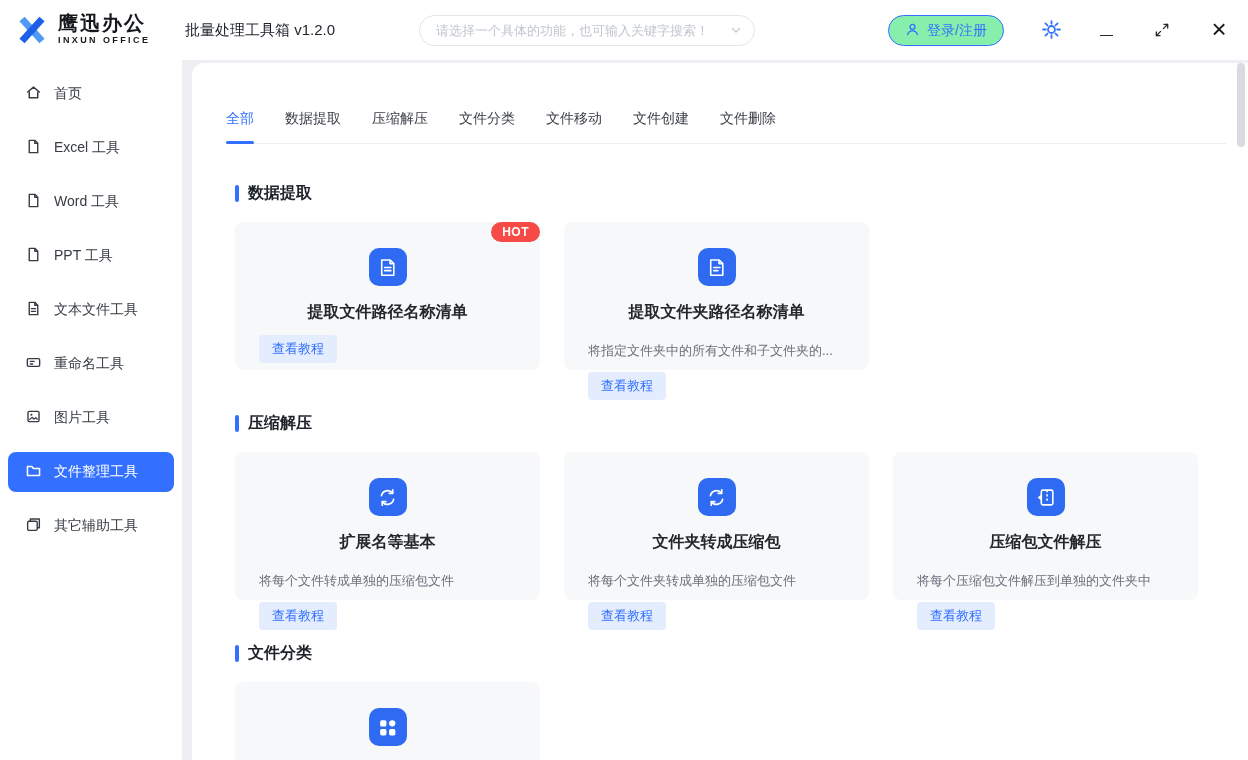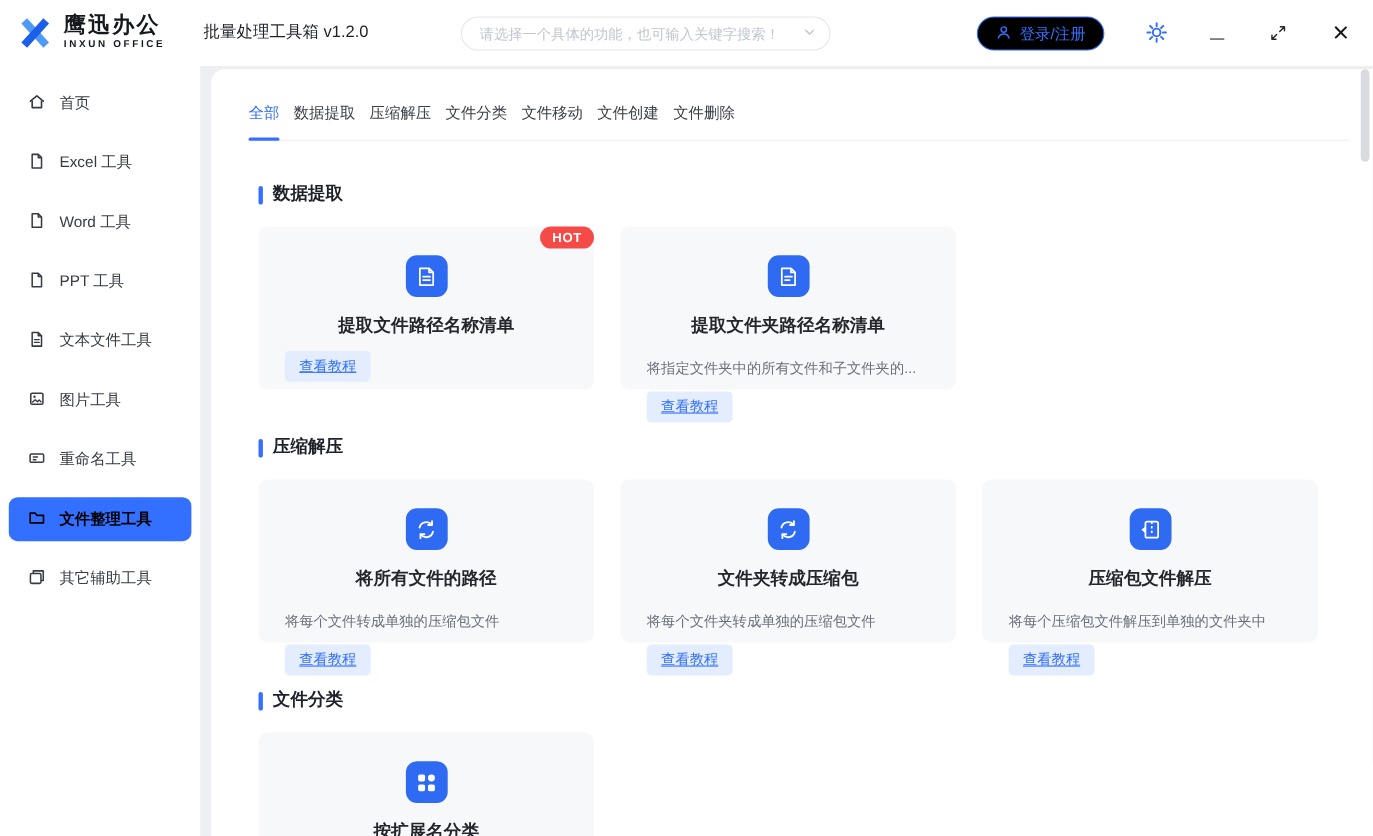--- a/index.html
+++ b/index.html
@@ -13,58 +13,58 @@
   .logo-text .en { font-size:9px; font-weight:bold; color:#15181d; letter-spacing:2.4px; }
   .app-title { position:absolute; left:185px; top:0; line-height:60px; font-size:15px; color:#1d2129; }
 
   .searchbox { position:absolute; left:419px; top:15px; width:336px; height:31px; border:1px solid #e3e5ea;
                border-radius:16px; display:flex; align-items:center; padding:0 12px 0 16px; background:#fff; }
   .searchbox input { flex:1; border:none; outline:none; font-size:13px; color:#333; background:transparent; font-family:inherit; }
   .searchbox input::placeholder { color:#c1c6cf; }
 
   .login-btn { position:absolute; left:888px; top:15px; height:31px; padding:0 16px; border:1px solid #3370ff;
                border-radius:16px; display:flex; align-items:center; gap:7px; color:#3370ff; font-size:14px;
-               background:#000000; cursor:pointer; font-family:inherit; }
+               background:#86efac; cursor:pointer; font-family:inherit; }
 
   .icon-btn { position:absolute; background:none; border:none; cursor:pointer; padding:0; }
   .gear-btn { left:1042px; top:20px; }
   .min-btn { left:1096px; top:20px; width:20px; height:20px; }
   .min-btn span { display:block; width:13px; border-top:1.6px solid #26282d; margin:10px auto 0; }
   .expand-btn { left:1154px; top:22px; }
   .close-btn { left:1204px; top:12px; font-size:26px; color:#17181a; line-height:34px; width:30px; text-align:center; font-weight:300; font-family:inherit; }
 
   
   .page-body { display:flex; height:700px; }
   .sidebar { width:182px; background:#fff; padding-top:7px; flex:none; }
   .side-item { height:54px; display:flex; align-items:center; cursor:pointer; color:#363b44; font-size:14px; }
   .side-item .inner { display:flex; align-items:center; gap:12px; padding-left:25px; width:100%; height:40px; border-radius:8px; }
-  .side-item.active .inner { margin:0 8px; padding-left:17px; background:#3370ff; color:#000000; font-weight:700; }
+  .side-item.active .inner { margin:0 8px; padding-left:17px; background:#3370ff; color:#ffffff; font-weight:400; }
   .side-item svg { flex:none; }
 
   .main-bg { flex:1; background:#edeff3; padding:3px 0 0 10px; position:relative; min-width:0; }
   .panel { background:#fff; border-radius:12px 0 0 0; height:100%; padding:0 44px 0 34px; overflow:hidden; }
 
-  .tabs { display:flex; gap:13px; padding-top:31px; border-bottom:1px solid #ededf0; width:1000px; }
+  .tabs { display:flex; gap:31px; padding-top:47px; border-bottom:1px solid #ededf0; width:1000px; }
   .tab { font-size:14px; color:#3b4048; padding-bottom:15px; cursor:pointer; position:relative; white-space:nowrap; }
   .tab.active { color:#3370ff; font-weight:500; }
   .tab.active::after { content:""; position:absolute; left:0; right:0; bottom:-1px; height:3px; background:#3370ff; border-radius:2px; }
 
   .section { margin:38px 0 0 9px; }
   .section + .section { margin-top:42px; }
   .sec-head { display:flex; align-items:center; gap:9px; }
   .sec-bar { width:4px; height:17px; background:#3370ff; border-radius:2px; }
   .sec-title { font-size:16px; font-weight:bold; color:#1d2129; line-height:22px; }
   .cards { display:flex; gap:24px; margin-top:18px; }
   .card { width:305px; height:148px; background:#f7f8fa; border-radius:8px; padding:26px 24px; position:relative; cursor:pointer; }
   .card-head { display:flex; align-items:center; gap:16px;flex-direction:column; }
   .card-icon { width:38px; height:38px; background:#2e6bf2; border-radius:10px; display:flex; align-items:center; justify-content:center; flex:none; }
   .card-title { font-size:16px; font-weight:bold; color:#24262b; white-space:nowrap; }
   .card-desc { margin-top:19px; font-size:13px; color:#6b707b; white-space:nowrap; overflow:hidden; }
   .tutorial-btn { display:inline-block; margin-top:12px; background:#e4edfd; color:#3370ff; border:none; font-size:13px;
-                  padding:5px 13px; border-radius:4px; cursor:pointer; font-family:inherit;text-decoration:underline; }
+                  padding:5px 13px; border-radius:4px; cursor:pointer; font-family:inherit; }
   .hot-badge { position:absolute; top:0; right:0; background:#f54a45; color:#fff; font-size:12px; font-weight:bold;
                padding:3px 11px; border-radius:11px; letter-spacing:.5px; }
   .hot-badge:empty { display:none; }
 
   .scrollbar { position:absolute; top:3px; right:2px; bottom:0; width:10px; }
   .scroll-thumb { width:8px; height:84px; background:#d9dbe0; border-radius:4px; margin-left:1px; }
 </style>
 </head>
 <body>
 
@@ -175,35 +175,35 @@
               <path d="M9.2 2.2V5H12" stroke="currentColor" stroke-width="1.3" stroke-linejoin="round"></path>
               <path d="M6 8.2h4M6 10.6h4" stroke="currentColor" stroke-width="1.2" stroke-linecap="round"></path>
             </svg></span>
         <span>文本文件工具</span>
       </div>
     </div>
 
     <div class="side-item">
       <div class="inner">
         <span><svg width="17" height="17" viewBox="0 0 16 16" fill="none">
+              <rect x="2.2" y="4.4" width="11.6" height="7.2" rx="1.2" stroke="currentColor" stroke-width="1.3"></rect>
+              <path d="M5 7h3.6M5 9.4h2.2" stroke="currentColor" stroke-width="1.2" stroke-linecap="round"></path>
+            </svg></span>
+        <span>重命名工具</span>
+      </div>
+    </div>
+
+    <div class="side-item">
+      <div class="inner">
+        <span><svg width="17" height="17" viewBox="0 0 16 16" fill="none">
               <rect x="2.8" y="3.2" width="10.4" height="9.6" rx="1.2" stroke="currentColor" stroke-width="1.3"></rect>
               <circle cx="6" cy="6.3" r="1" fill="currentColor"></circle>
               <path d="M4 11.2l2.6-2.4 1.9 1.7 1.5-1.4 1.9 1.8" stroke="currentColor" stroke-width="1.2" stroke-linejoin="round"></path>
             </svg></span>
         <span>图片工具</span>
-      </div>
-    </div>
-
-    <div class="side-item">
-      <div class="inner">
-        <span><svg width="17" height="17" viewBox="0 0 16 16" fill="none">
-              <rect x="2.2" y="4.4" width="11.6" height="7.2" rx="1.2" stroke="currentColor" stroke-width="1.3"></rect>
-              <path d="M5 7h3.6M5 9.4h2.2" stroke="currentColor" stroke-width="1.2" stroke-linecap="round"></path>
-            </svg></span>
-        <span>重命名工具</span>
       </div>
     </div>
 
     <div class="side-item active">
       <div class="inner">
         <span><svg width="17" height="17" viewBox="0 0 16 16" fill="none">
               <path d="M2.3 4.2h4.2l1.4 1.9h5.8v6.5H2.3z" stroke="currentColor" stroke-width="1.4" stroke-linejoin="round"></path>
             </svg></span>
         <span>文件整理工具</span>
       </div>
@@ -281,21 +281,21 @@
           <div class="card">
             <div class="card-head">
               <span class="card-icon">
                 <svg width="21" height="21" viewBox="0 0 20 20" fill="none">
                     <path d="M4.2 8.2a6 6 0 0 1 10.6-2.4" stroke="#fff" stroke-width="1.6" stroke-linecap="round"></path>
                     <path d="M15 2.6v3.4h-3.4" stroke="#fff" stroke-width="1.6" stroke-linecap="round" stroke-linejoin="round"></path>
                     <path d="M15.8 11.8a6 6 0 0 1-10.6 2.4" stroke="#fff" stroke-width="1.6" stroke-linecap="round"></path>
                     <path d="M5 17.4V14h3.4" stroke="#fff" stroke-width="1.6" stroke-linecap="round" stroke-linejoin="round"></path>
                   </svg>
               </span>
-              <span class="card-title">将所有文件的路径</span>
+              <span class="card-title">扩展名等基本</span>
             </div>
             <div class="card-desc">将每个文件转成单独的压缩包文件</div>
             <button class="tutorial-btn">查看教程</button>
           </div>
 
           <div class="card">
             <div class="card-head">
               <span class="card-icon">
                 <svg width="21" height="21" viewBox="0 0 20 20" fill="none">
                     <path d="M4.2 8.2a6 6 0 0 1 10.6-2.4" stroke="#fff" stroke-width="1.6" stroke-linecap="round"></path>

